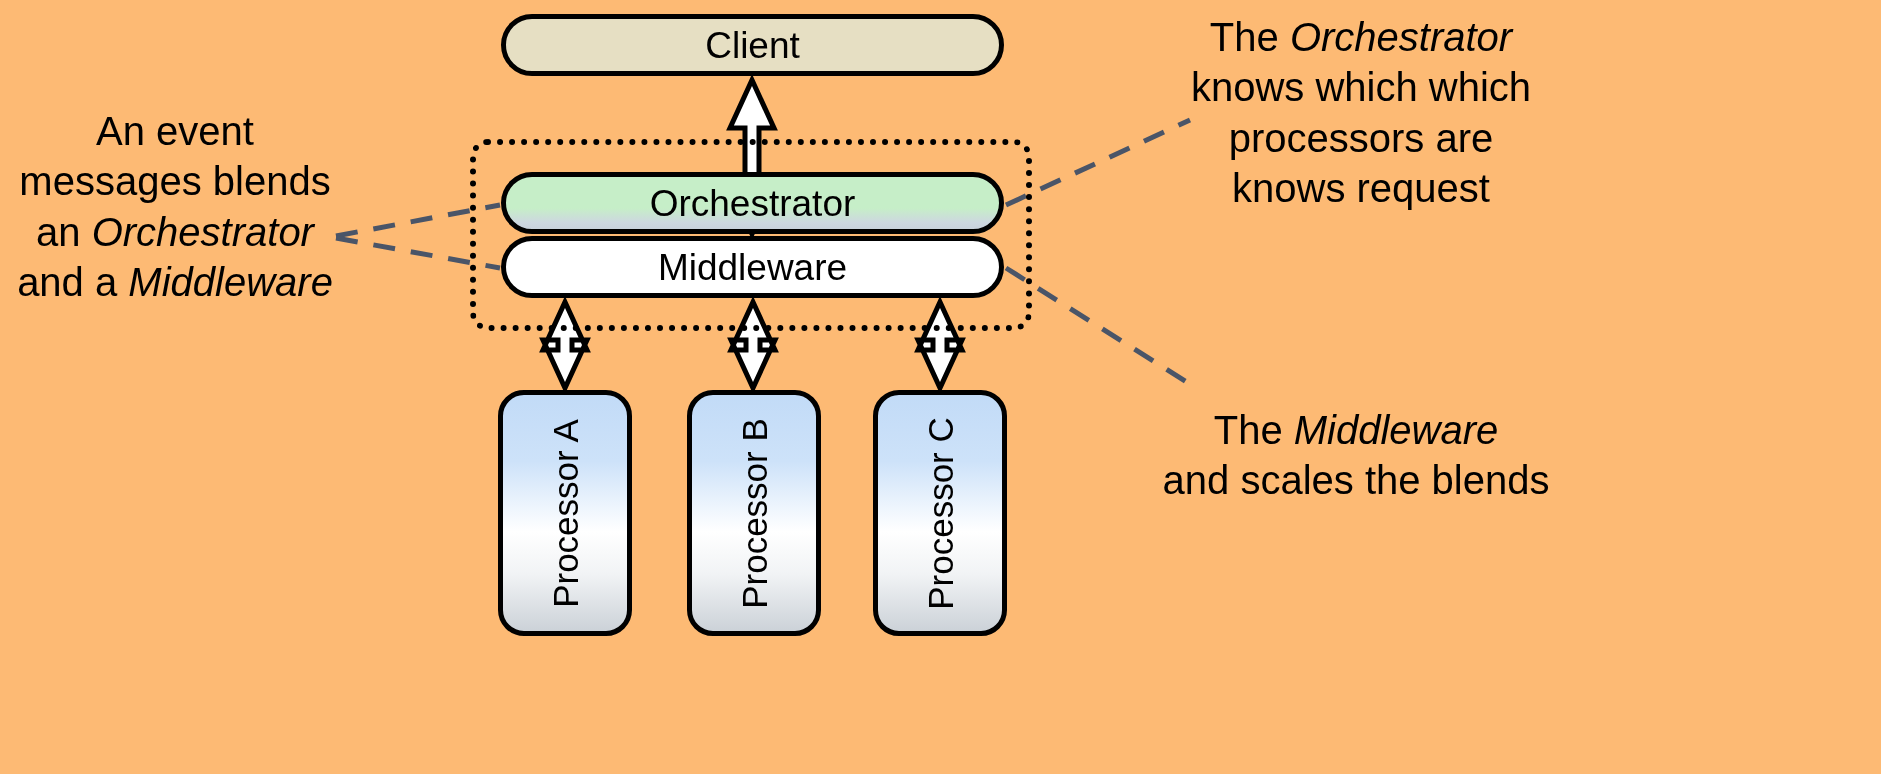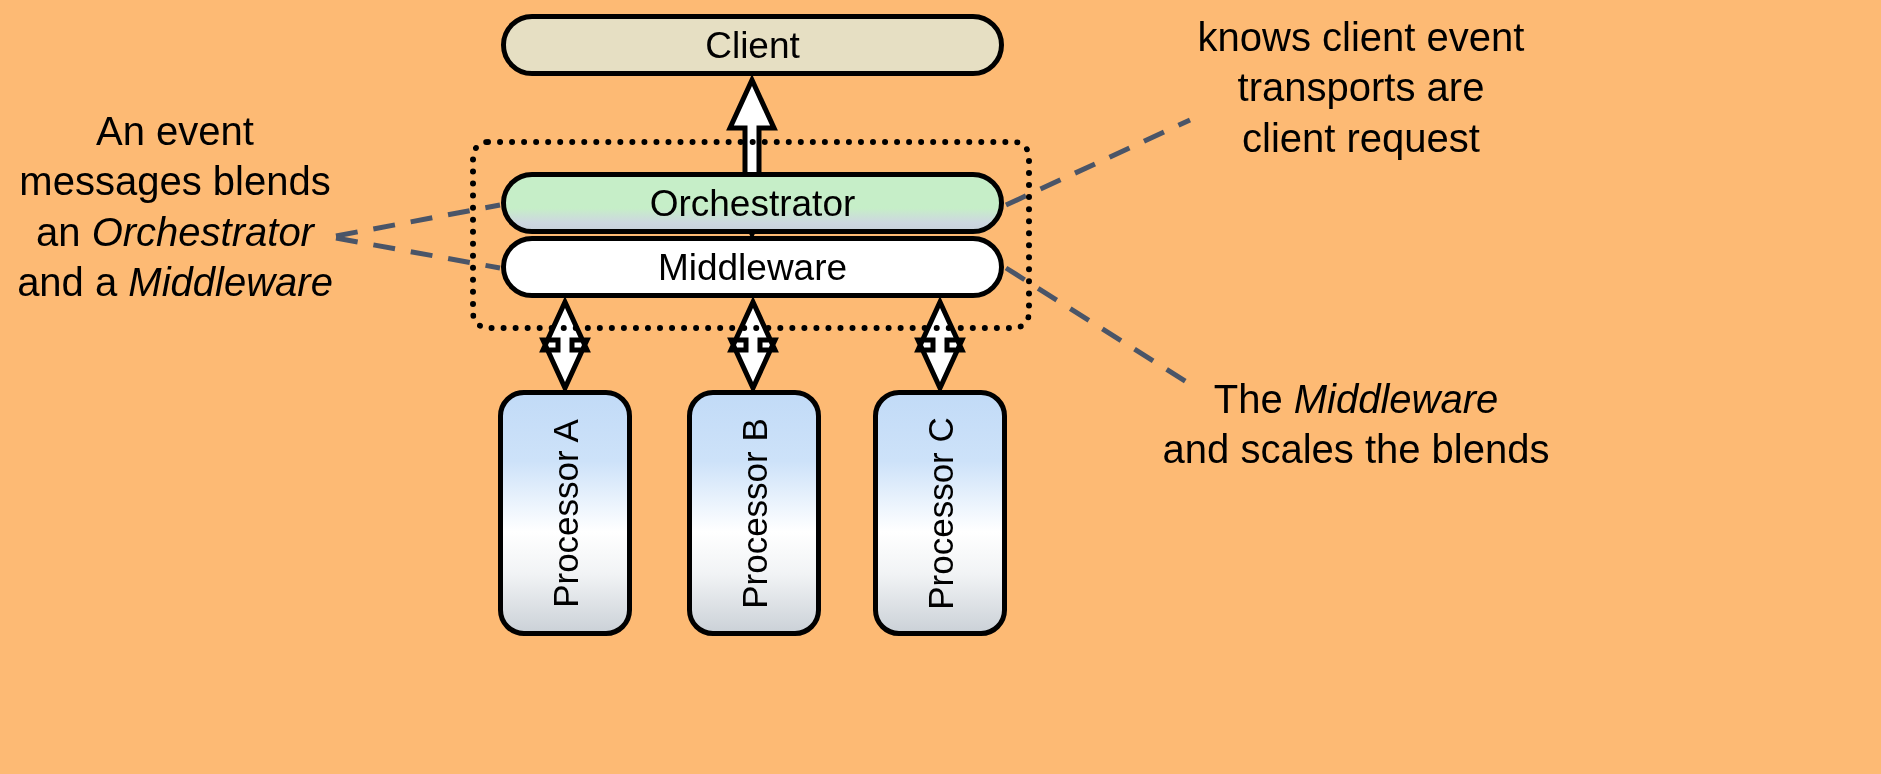--- a/index.html
+++ b/index.html
@@ -126,21 +126,21 @@
     text-align: center;
   }
   .ann-right-top {
     left: 1186px;
     top: 12px;
     width: 350px;
     text-align: center;
   }
   .ann-right-bottom {
     left: 1160px;
-    top: 374px;
+    top: 405px;
     width: 392px;
     text-align: center;
   }
 </style>
 </head>
 <body>
 
 <div id="canvas">
 
   <svg id="svg-layer" viewBox="0 0 1881 774">
@@ -225,23 +225,24 @@
   </div>
 
   <div class="annotation ann-left">
     <div>An event</div>
     <div>messages blends</div>
     <div><span>an </span><em>Orchestrator</em></div>
     <div><span>and a </span><em>Middleware</em></div>
   </div>
 
   <div class="annotation ann-right-top">
-    <div>knows client event</div>
-    <div>transports are</div>
-    <div>client request</div>
+    <div><span>The </span><em>Orchestrator</em></div>
+    <div>knows which which</div>
+    <div>processors are</div>
+    <div>knows request</div>
   </div>
 
   <div class="annotation ann-right-bottom">
     <div><span>The </span><em>Middleware</em></div>
     <div>and scales the blends</div>
   </div>
 
 </div>
 
 </body></html>

